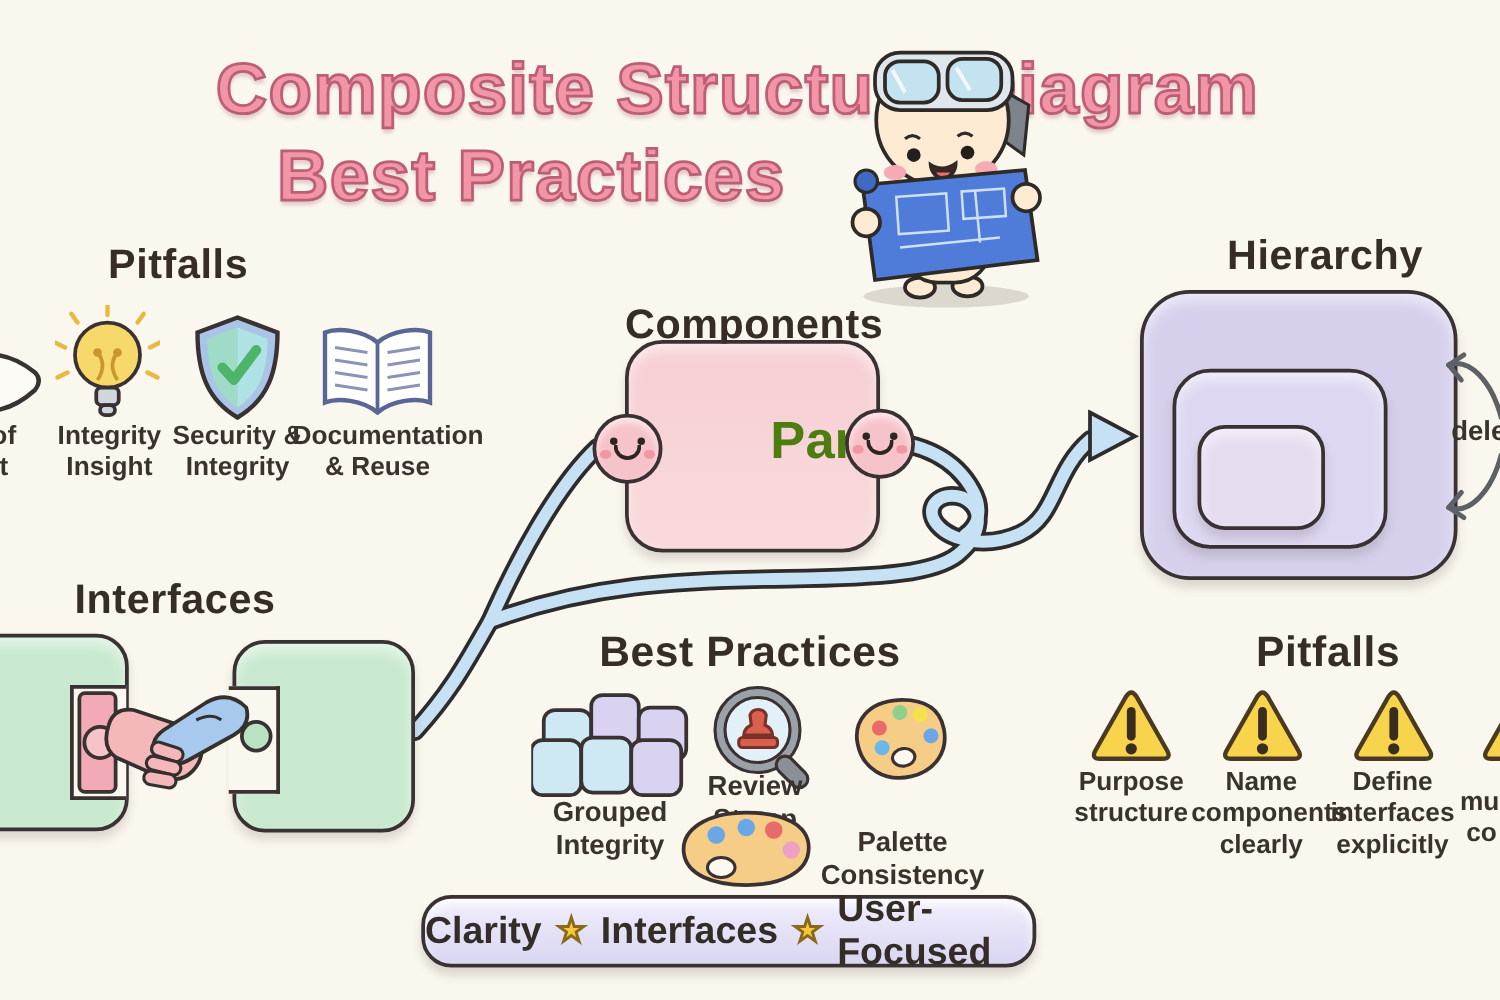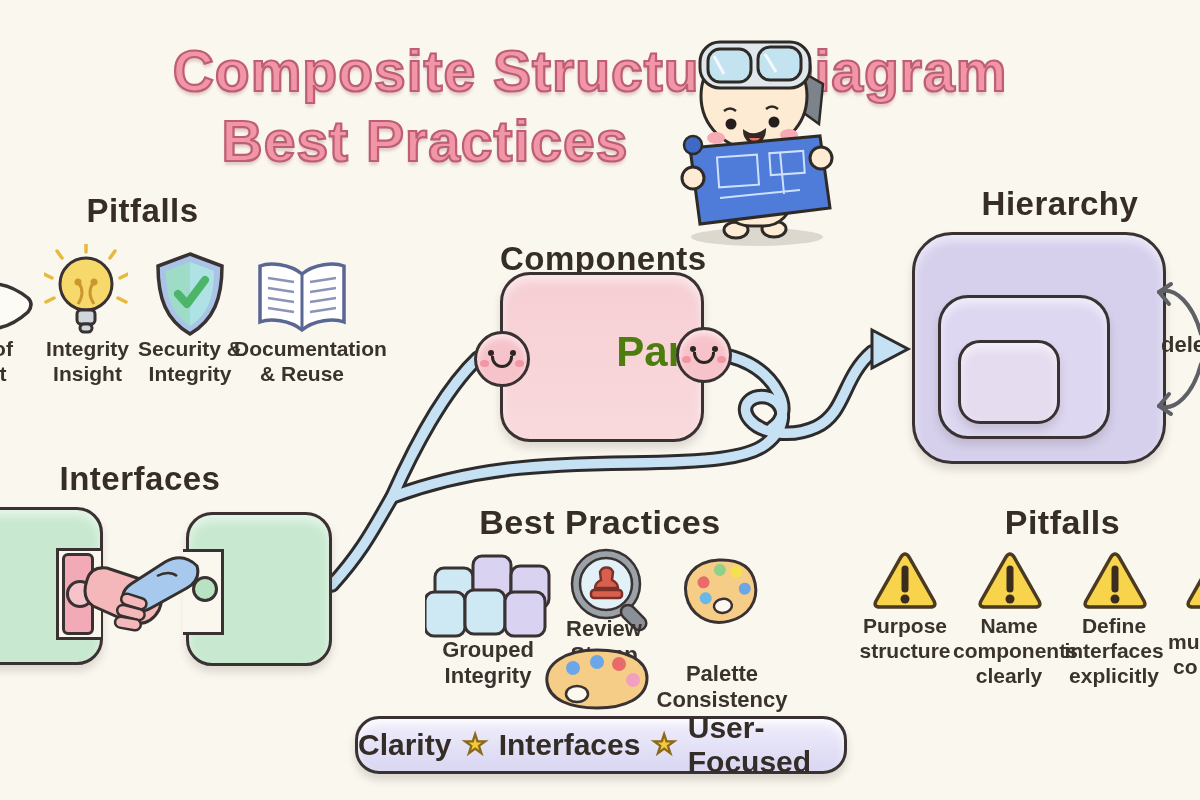--- a/index.html
+++ b/index.html
@@ -288,19 +288,19 @@
 </svg>
 
 <div class="abs label" style="left:852px;top:614px;width:106px;">Purpose structure</div>
 <div class="abs label" style="left:953px;top:614px;width:112px;">Name components clearly</div>
 <div class="abs label" style="left:1058px;top:614px;width:112px;">Define interfaces explicitly</div>
 <div class="abs label" style="left:1168px;top:630px;width:80px;text-align:left;">
   <div>mul</div>
   <div style="padding-left:5px;">co</div>
 </div>
 
-<div class="abs banner" style="left:355px;top:716px;width:486px;height:52px;">
+<div class="abs banner" style="left:337px;top:716px;width:486px;height:52px;">
   <span>Clarity</span>
   <span class="star">★</span>
   <span>Interfaces</span>
   <span class="star">★</span>
   <span>User-Focused</span>
 </div>
 
 </body></html>

